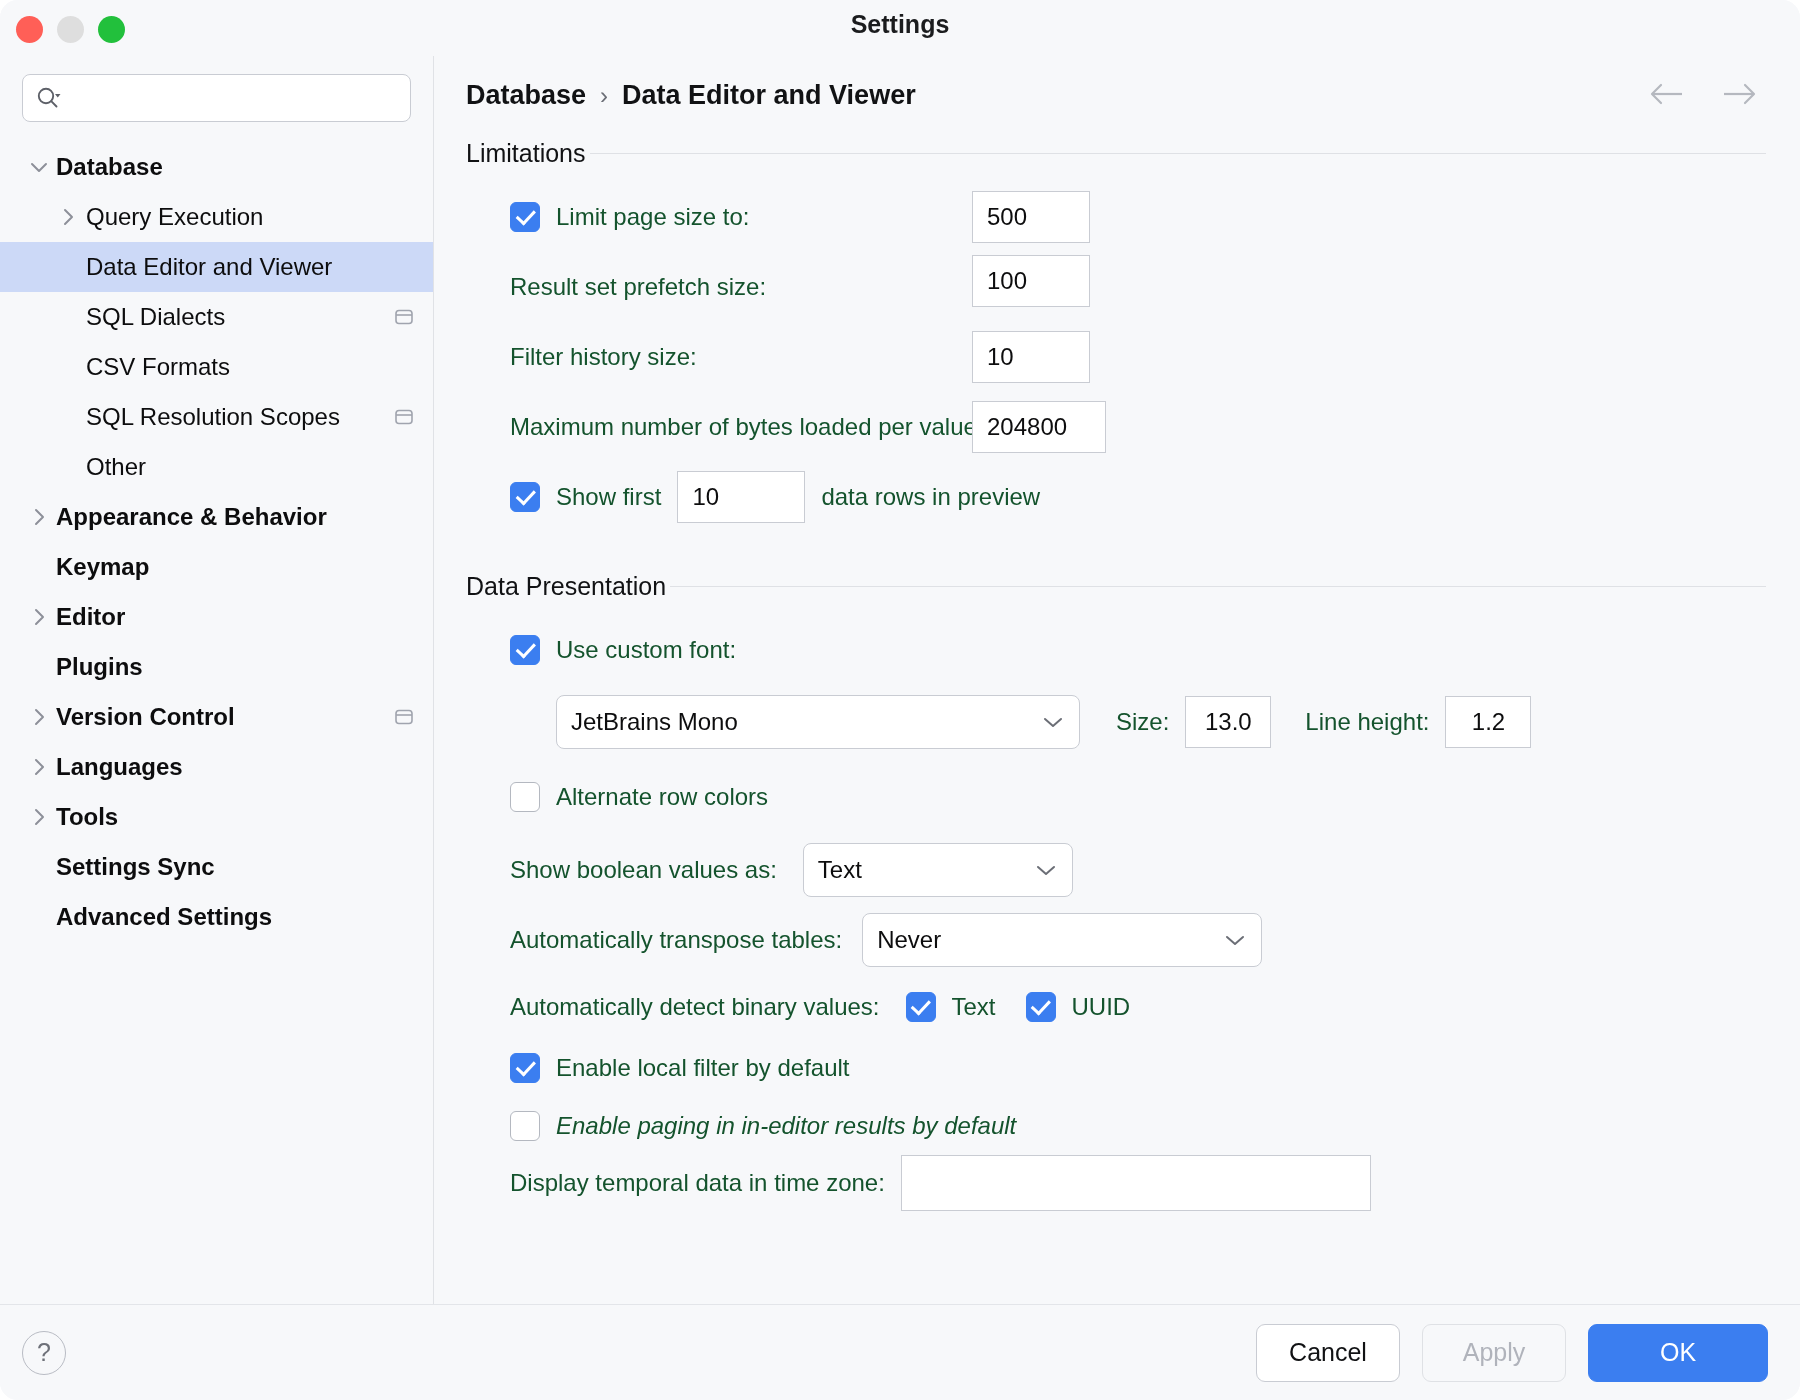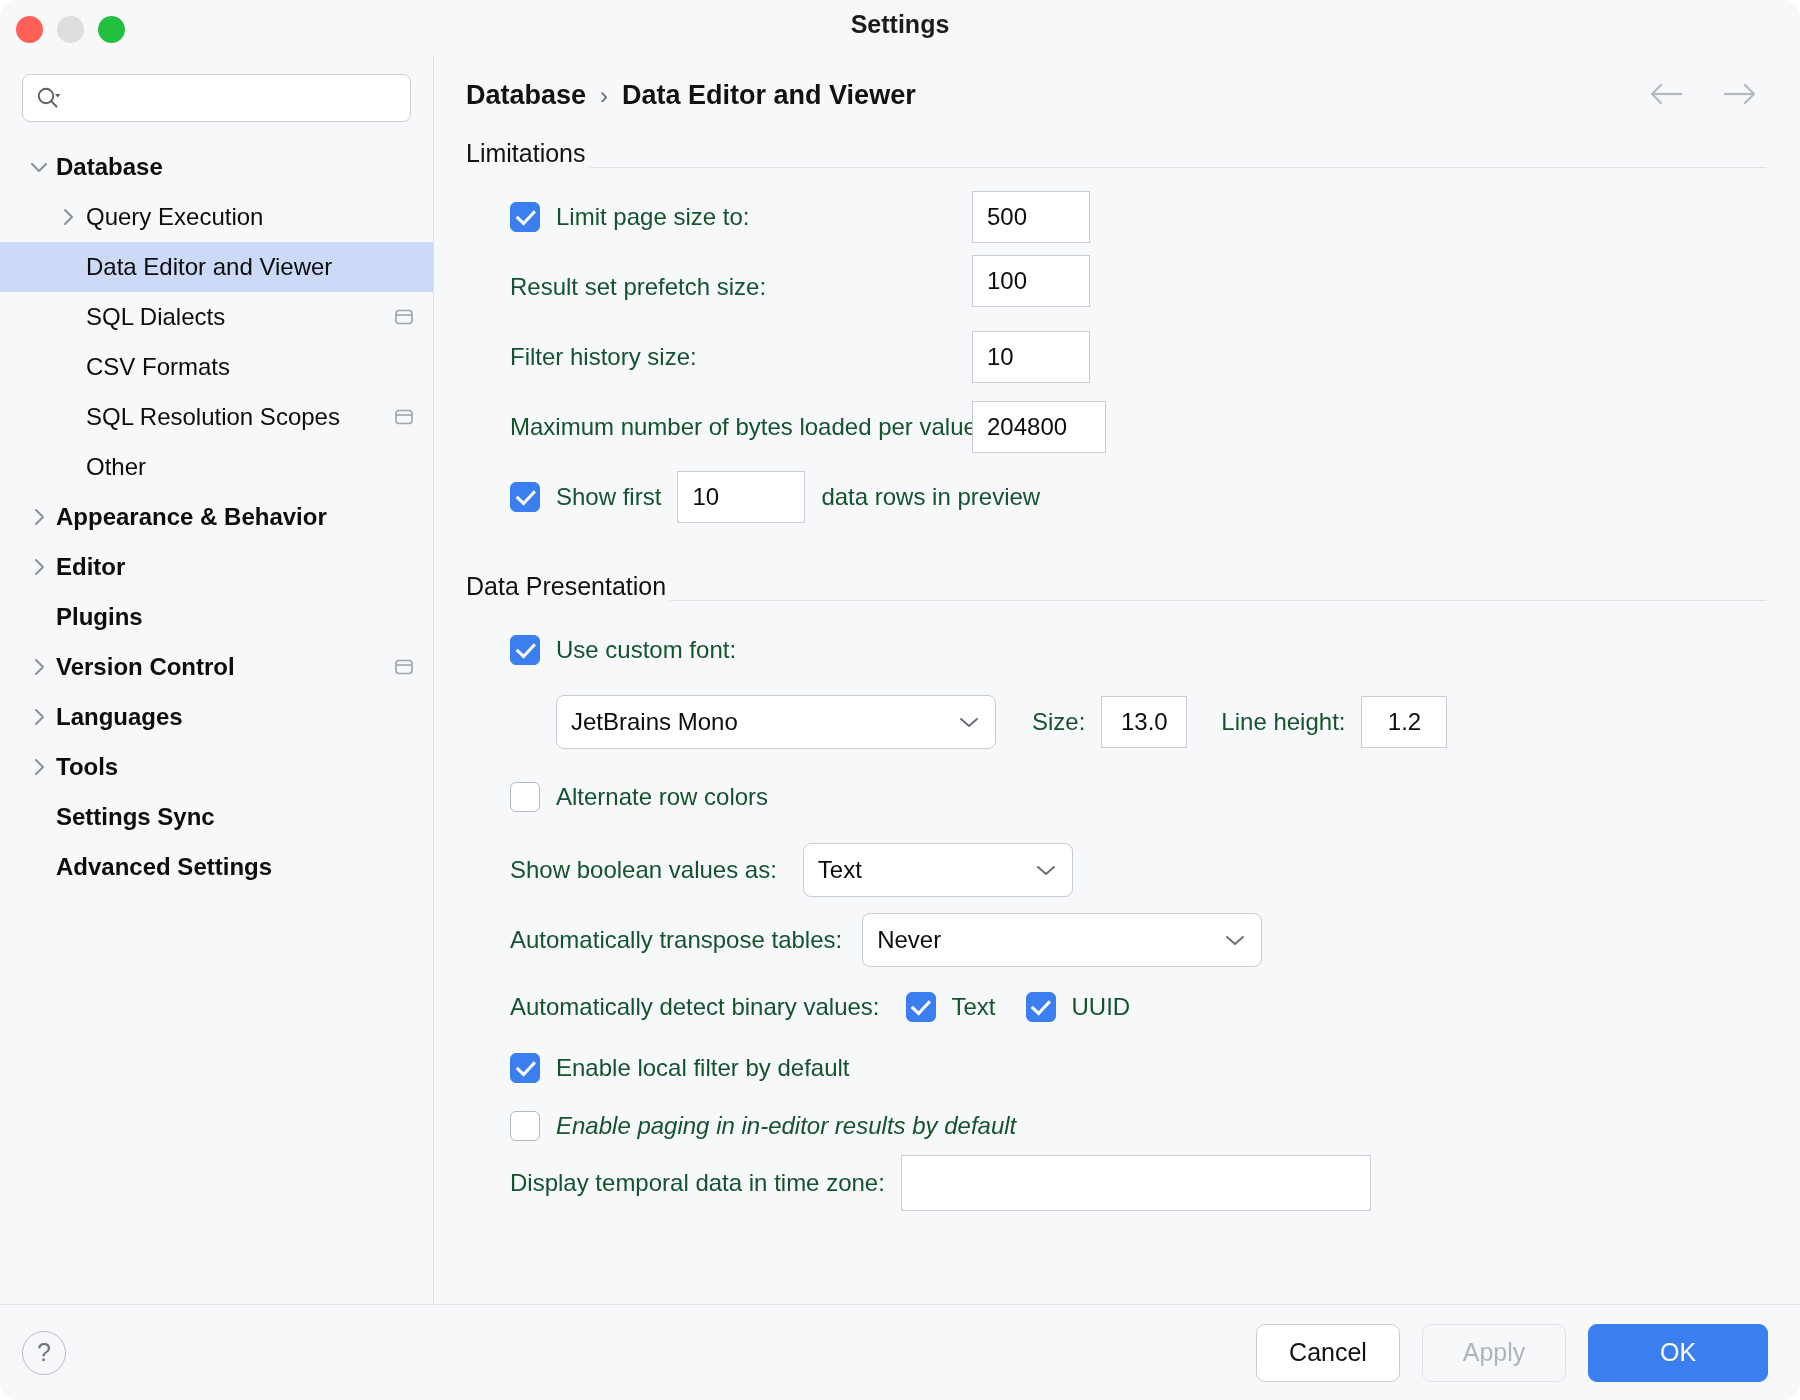--- a/index.html
+++ b/index.html
@@ -134,21 +134,21 @@
     display: flex;
     gap: 30px;
     color: #b5b8bf;
     padding-right: 8px;
   }
 
   .content { padding: 28px 34px 0 32px; }
 
   .section-head {
     display: flex;
-    align-items: flex-end;
+    align-items: center;
     gap: 4px;
     margin-bottom: 14px;
   }
   .section-head .sh-label {
     font-size: 25px;
     color: #111214;
     white-space: nowrap;
   }
   .section-head .sh-rule {
     flex: 1 1 auto;
@@ -346,20 +346,24 @@
             <span class="twisty"></span>
             <span class="tlabel">Other</span>
           </div>
           <div class="tree-item lvl0 bold">
             <span class="twisty">
               <svg width="14" height="20" viewBox="0 0 14 20">
                 <polyline points="4,3 11,10 4,17" fill="none" stroke="#8d9099" stroke-width="2" stroke-linecap="round" stroke-linejoin="round"></polyline>
               </svg>
             </span>
             <span class="tlabel">Appearance &amp; Behavior</span>
+          </div>
+          <div class="tree-item lvl0 bold">
+            <span class="twisty"></span>
+            <span class="tlabel">Keymap</span>
           </div>
           <div class="tree-item lvl0 bold">
             <span class="twisty">
               <svg width="14" height="20" viewBox="0 0 14 20">
                 <polyline points="4,3 11,10 4,17" fill="none" stroke="#8d9099" stroke-width="2" stroke-linecap="round" stroke-linejoin="round"></polyline>
               </svg>
             </span>
             <span class="tlabel">Editor</span>
           </div>
           <div class="tree-item lvl0 bold">
@@ -471,21 +475,21 @@
           <span class="sh-label">Data Presentation</span>
           <span class="sh-rule"></span>
         </div>
 
         <div class="row indent">
           <span class="cb on"></span>
           <span class="lbl">Use custom font:</span>
         </div>
 
         <div class="row" style="padding-left:90px;min-height:74px;">
-          <span class="sel" style="width:440px;">
+          <span class="sel" style="width:524px;">
             <span class="selval">JetBrains Mono</span>
             <span class="chev">
               <svg width="24" height="14" viewBox="0 0 24 14">
                   <polyline points="4,4 12,11 20,4" fill="none" stroke="#6b6e76" stroke-width="2" stroke-linecap="round" stroke-linejoin="round"></polyline>
                 </svg>
             </span>
           </span>
           <span class="lbl" style="margin-left:36px;">Size:</span>
           <span class="tf" style="width:86px;margin-left:16px;justify-content:center;">13.0</span>
           <span class="lbl" style="margin-left:34px;">Line height:</span>

